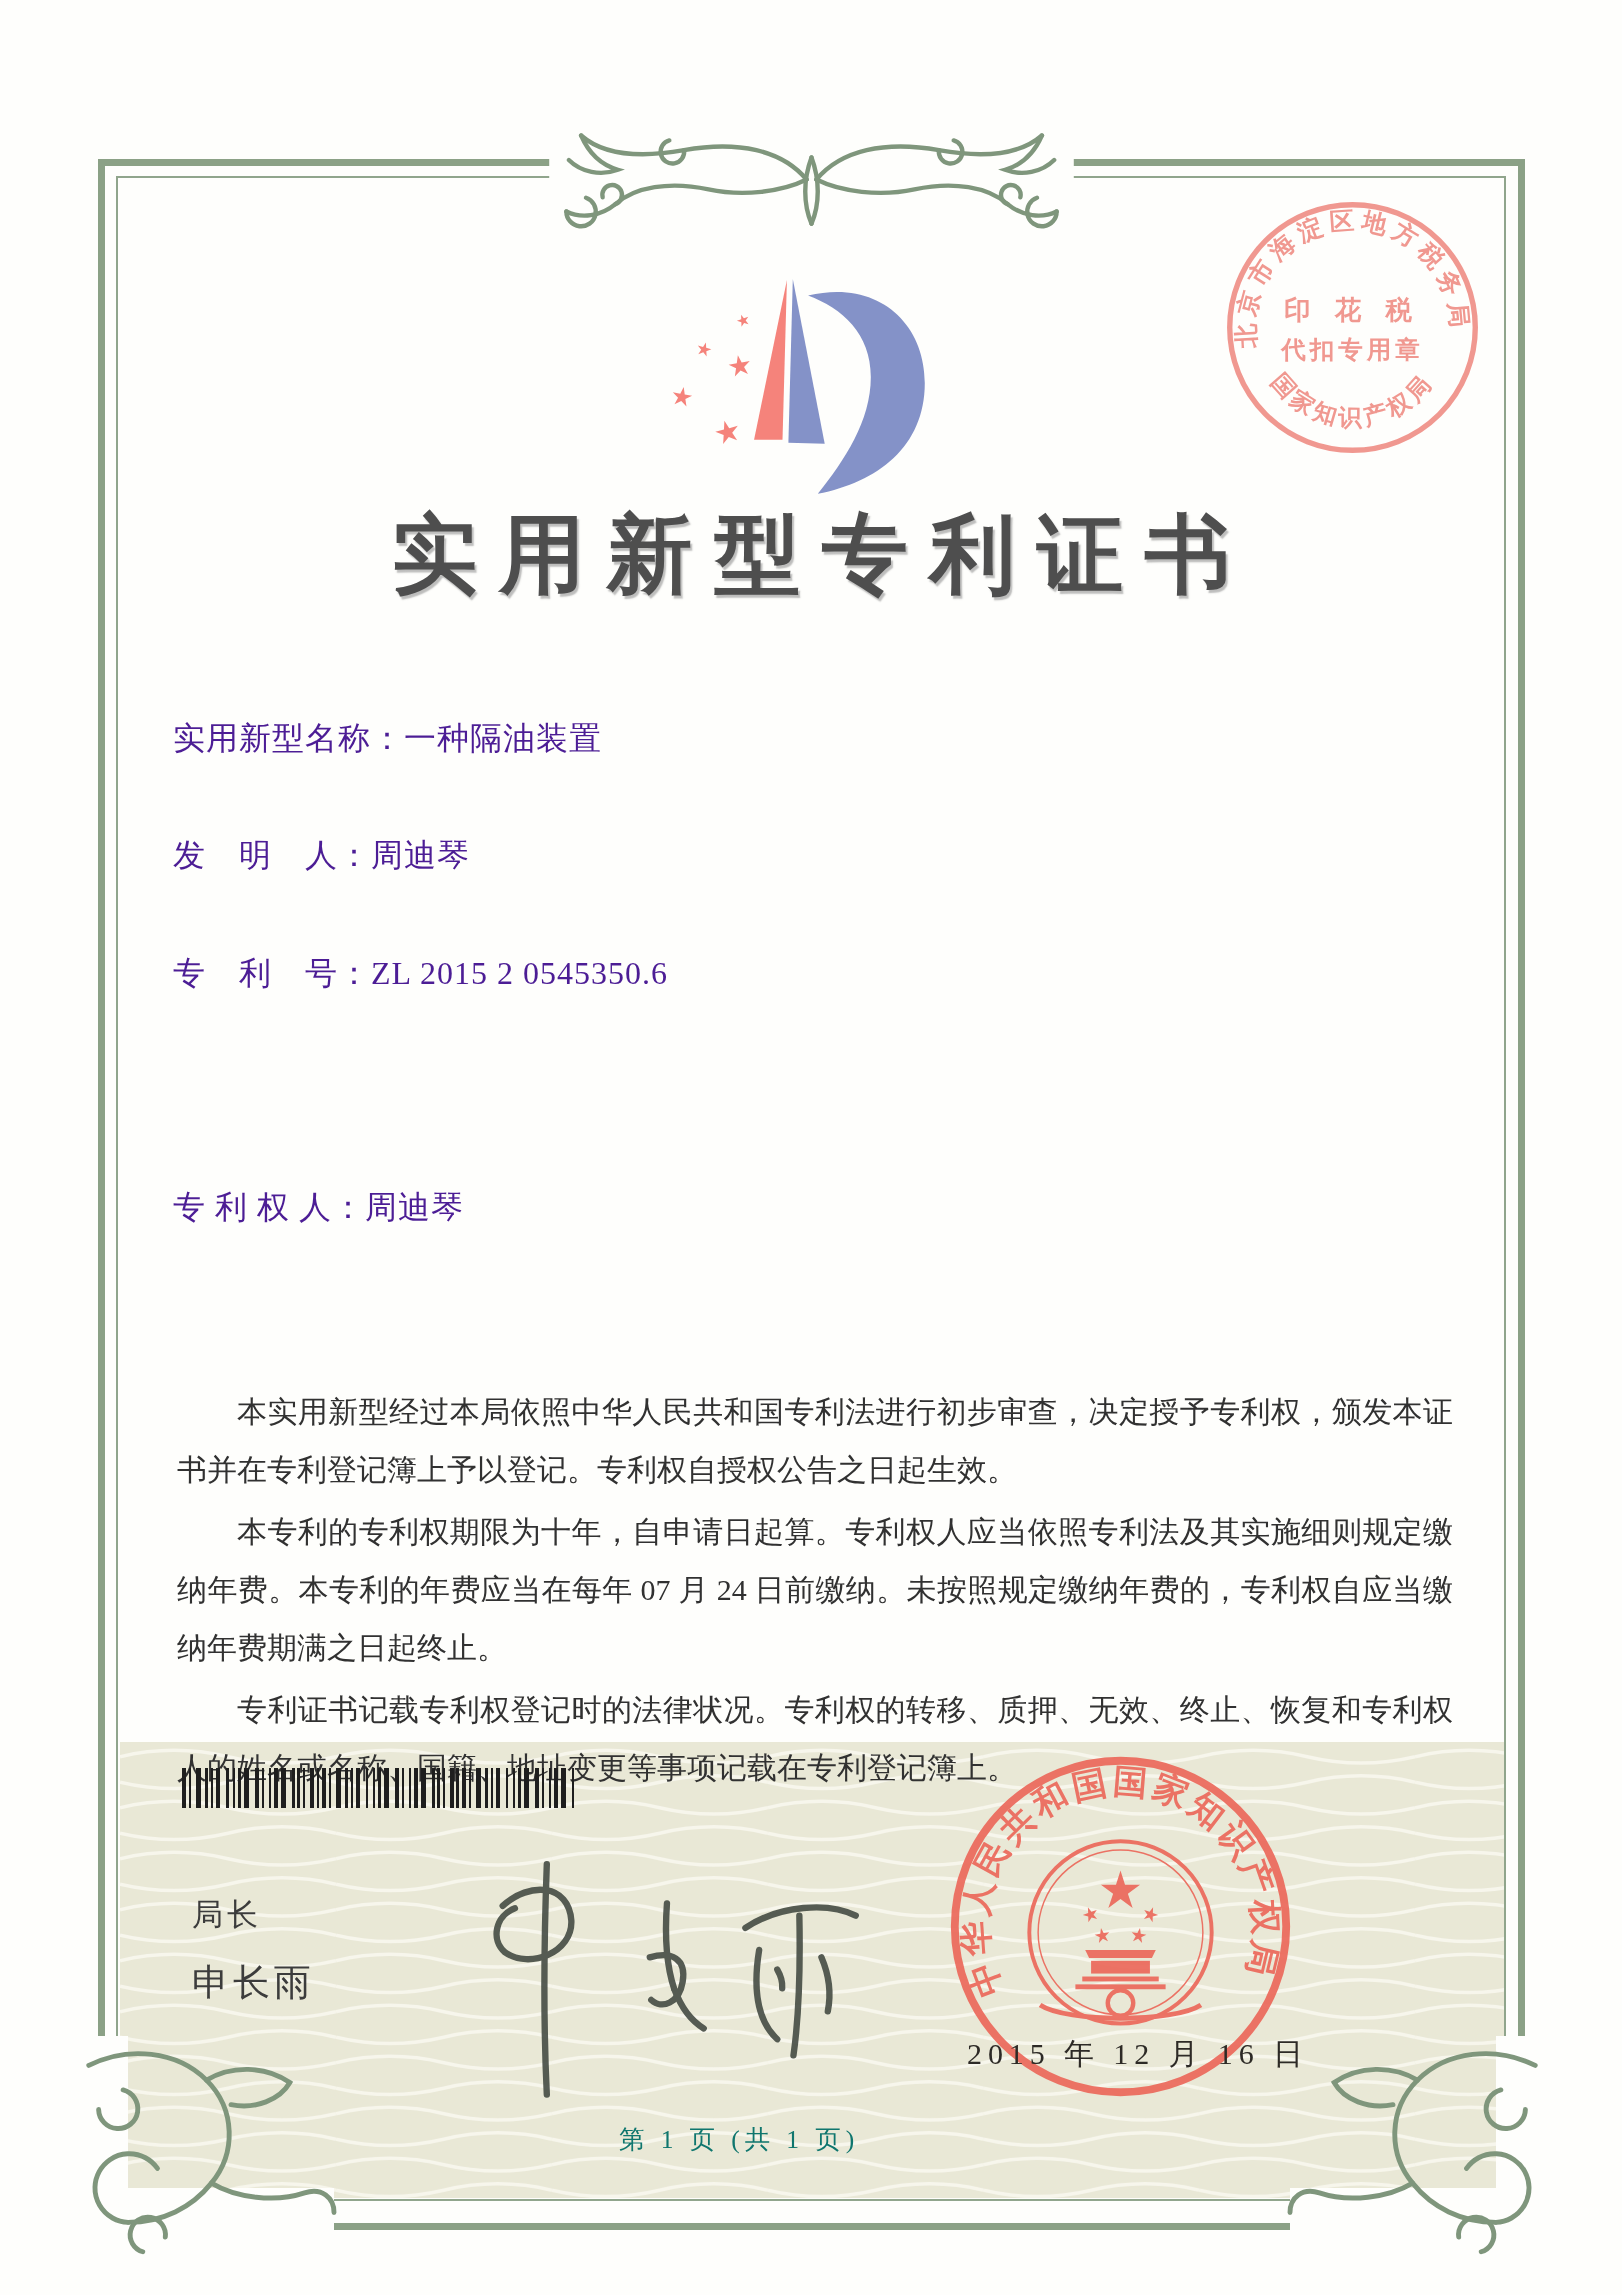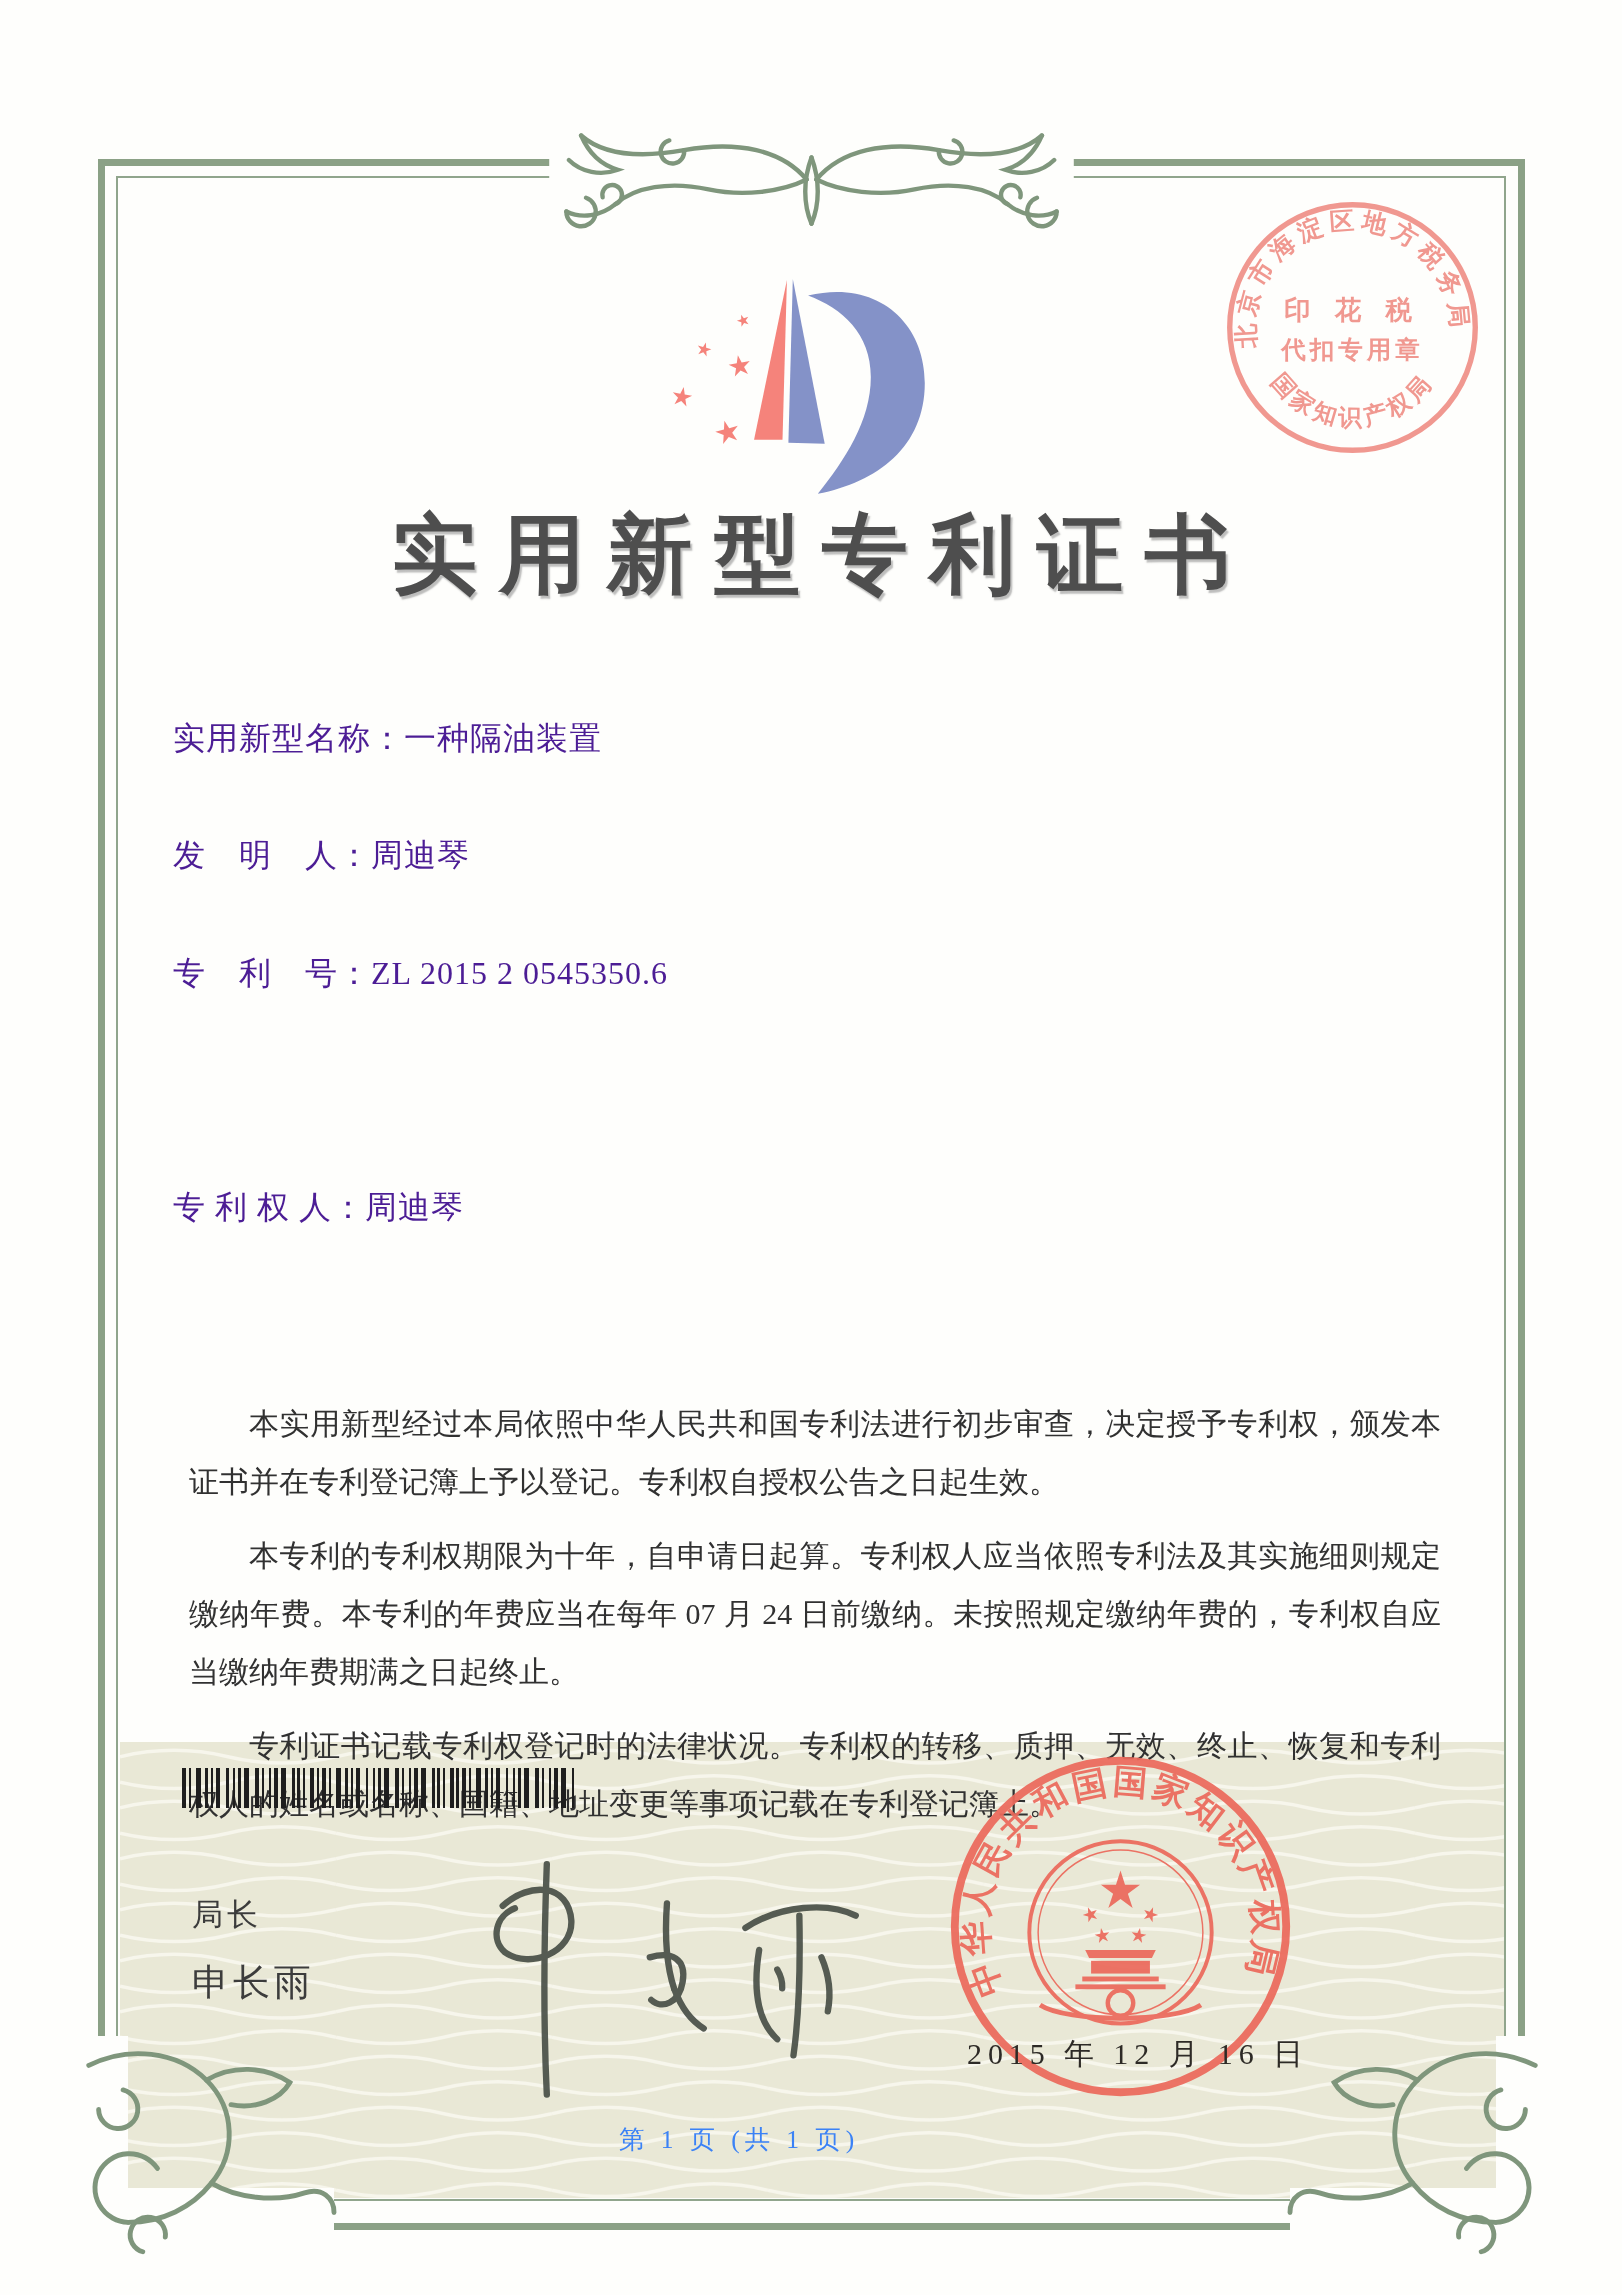--- a/index.html
+++ b/index.html
@@ -22,32 +22,32 @@
   .ornament{z-index:3;}
 
   .certno{left:138px;top:271px;font-size:34px;letter-spacing:5.9px;color:#474747;z-index:4;}
   .title{left:0;right:0;top:497px;text-align:center;font-size:86px;font-weight:700;
     letter-spacing:21.6px;text-indent:21.6px;color:#4e4e4e;
     text-shadow:2px 2.5px 1.5px rgba(110,110,110,.45);z-index:4;}
 
   .field{left:173px;font-size:32px;color:#4c1d95;letter-spacing:1px;z-index:4;}
   .paras{left:173px;top:1379px;width:1284px;font-size:30px;line-height:58px;
     text-align:justify;color:#313131;z-index:4;}
-  .paras p{margin:16px;text-indent:2em;}
+  .paras p{margin:4px;text-indent:2em;}
 
   .barcode{left:182px;top:1768px;width:415px;height:40px;font-size:0;z-index:5;}
   .barcode i{display:inline-block;height:100%;background:#1e1e1e;vertical-align:top;}
 
   .role{left:192px;top:1894px;font-size:31px;letter-spacing:3.9px;color:#3c3c3c;z-index:5;}
   .signername{left:192px;top:1958px;font-size:37px;letter-spacing:3.9px;color:#3c3c3c;z-index:5;}
   .sigbox{left:456px;top:1847px;z-index:5;}
 
   .sealbox{left:944px;top:1750px;z-index:5;opacity:.93;}
   .issuedate{left:967px;top:2034px;font-size:30px;letter-spacing:5.9px;color:#2d2a26;z-index:6;}
-  .footer{left:619px;top:2122px;font-size:25.5px;letter-spacing:4.9px;color:#3b82f6;z-index:6;}
+  .footer{left:619px;top:2122px;font-size:25.5px;letter-spacing:4.9px;color:#0f766e;z-index:6;}
 
   .stampbox{left:1215px;top:190px;z-index:4;opacity:.95;}
   .logobox{left:652px;top:265px;z-index:4;}
 </style>
 </head>
 <body>
 
 <div class="page">
 
   <svg class="abs waves" width="1384" height="456" viewBox="0 0 2821 930" preserveAspectRatio="none">

